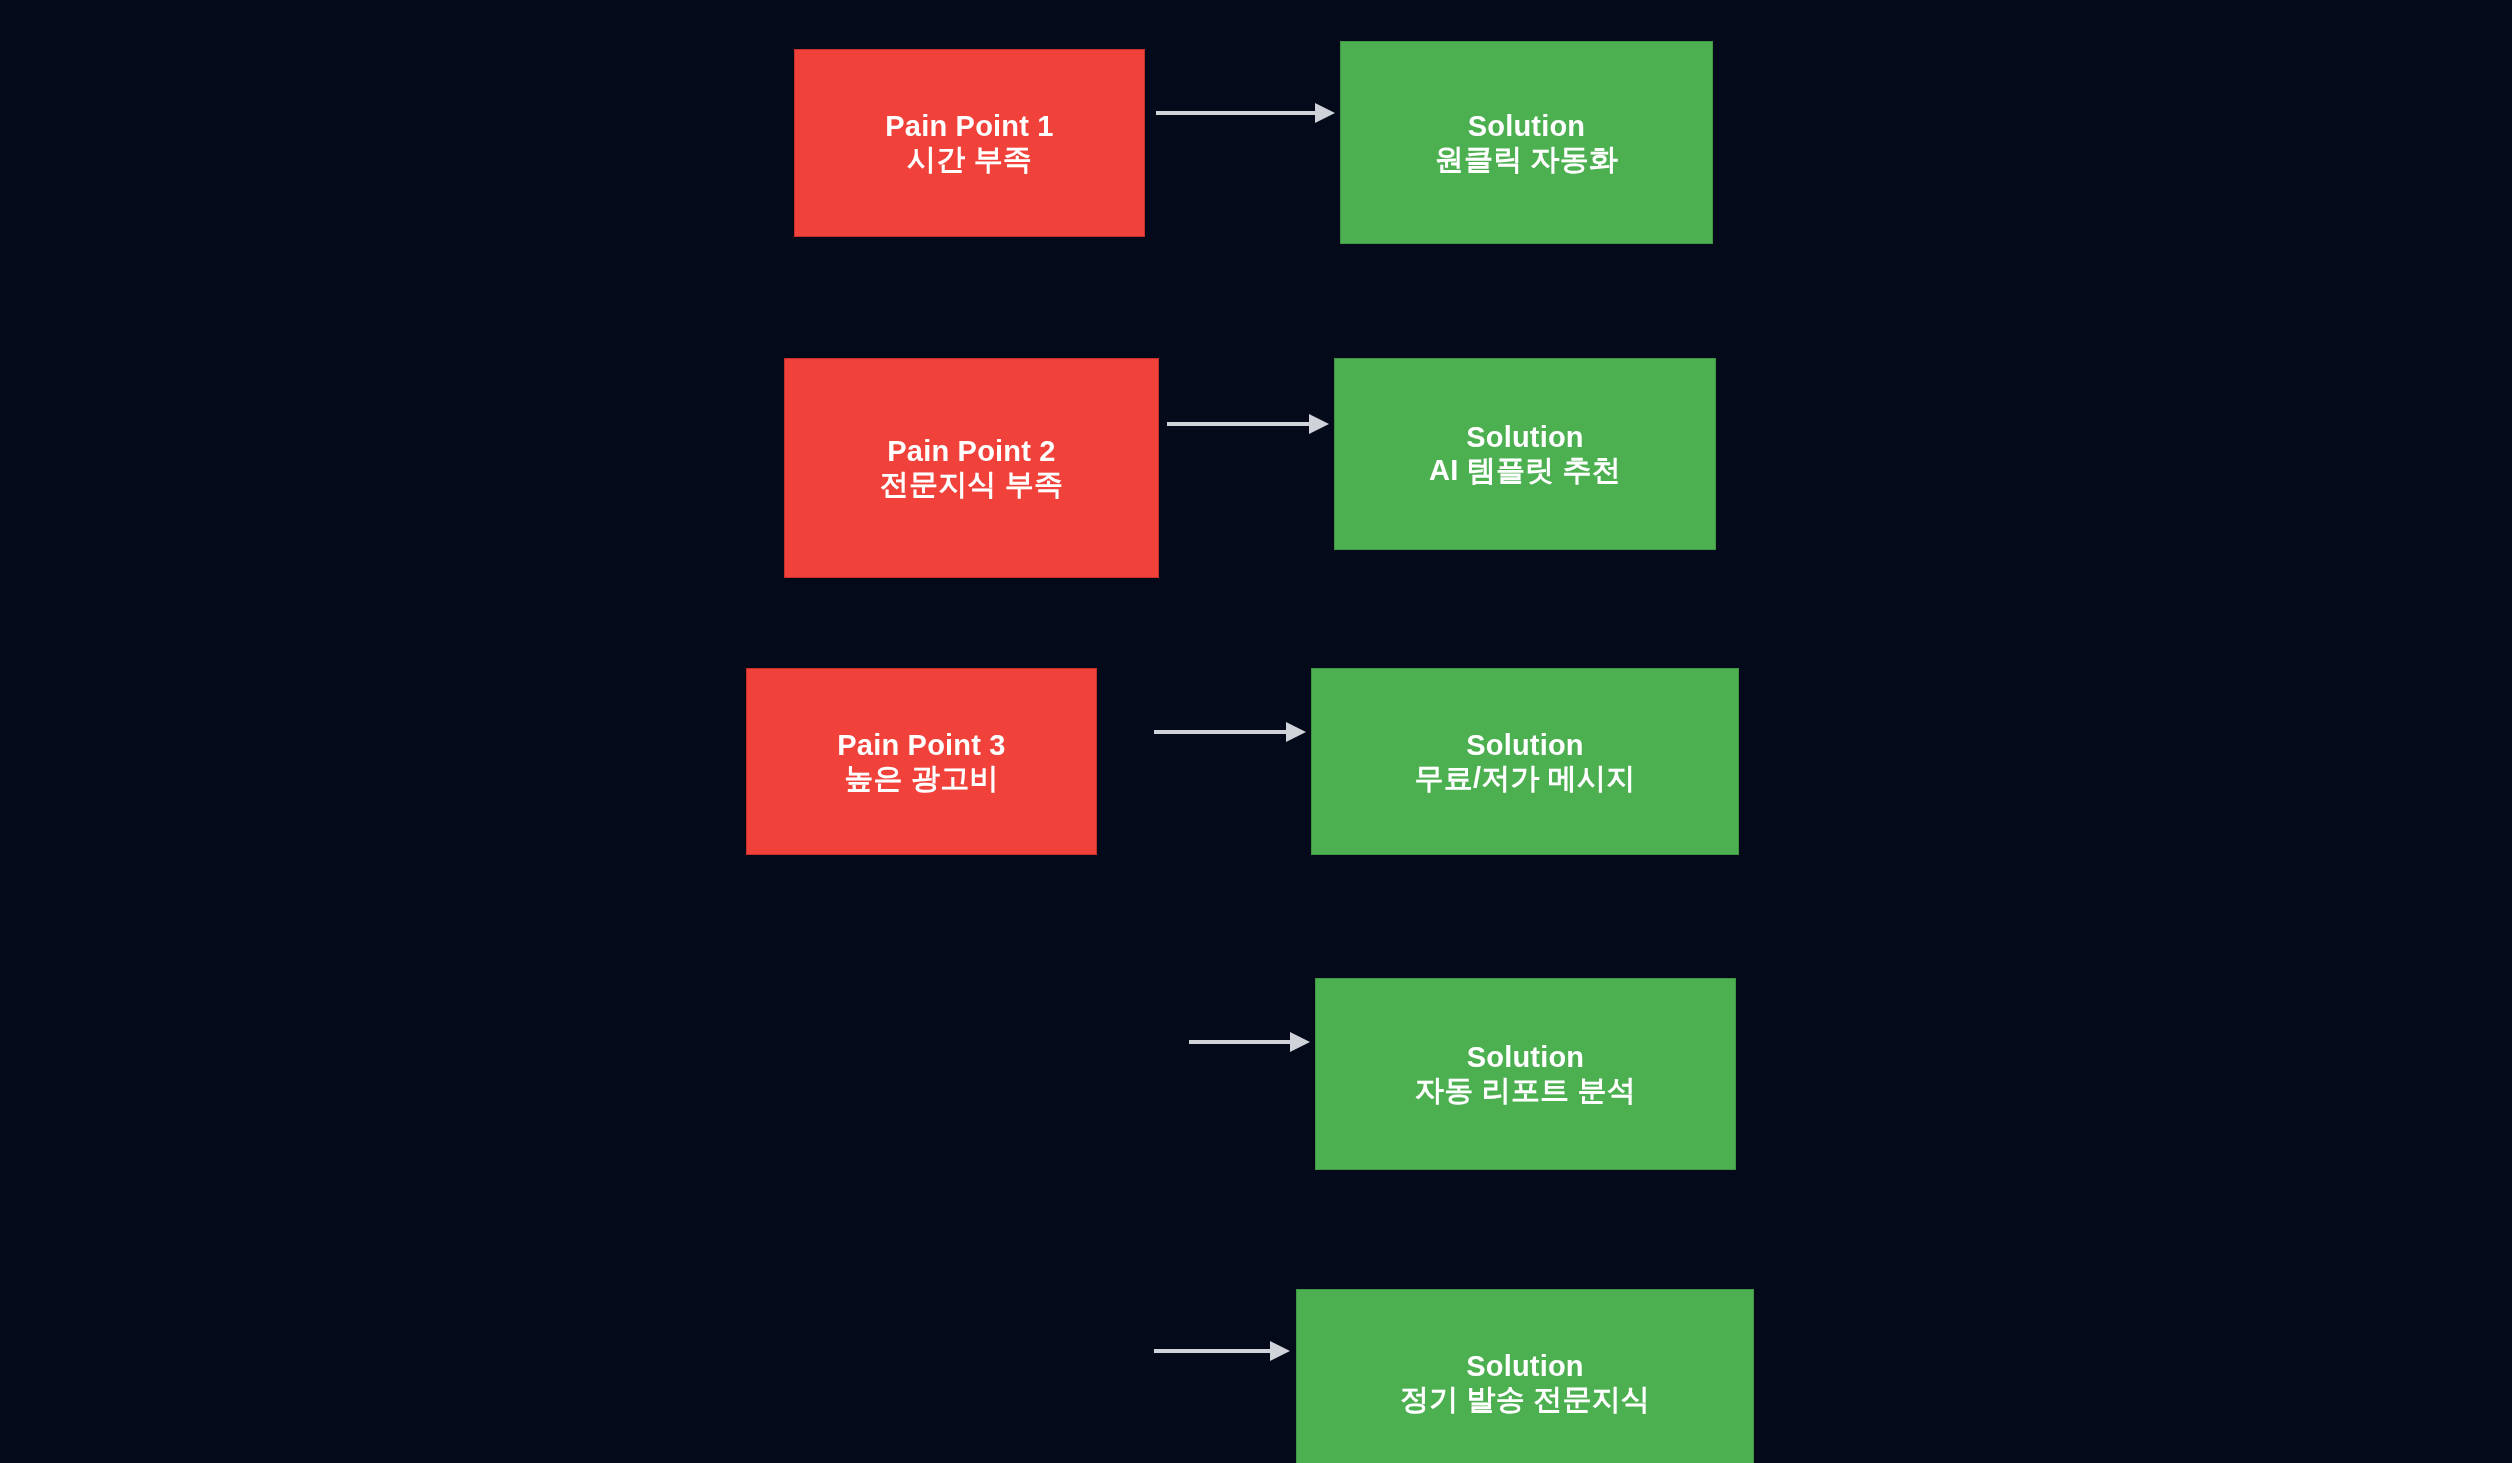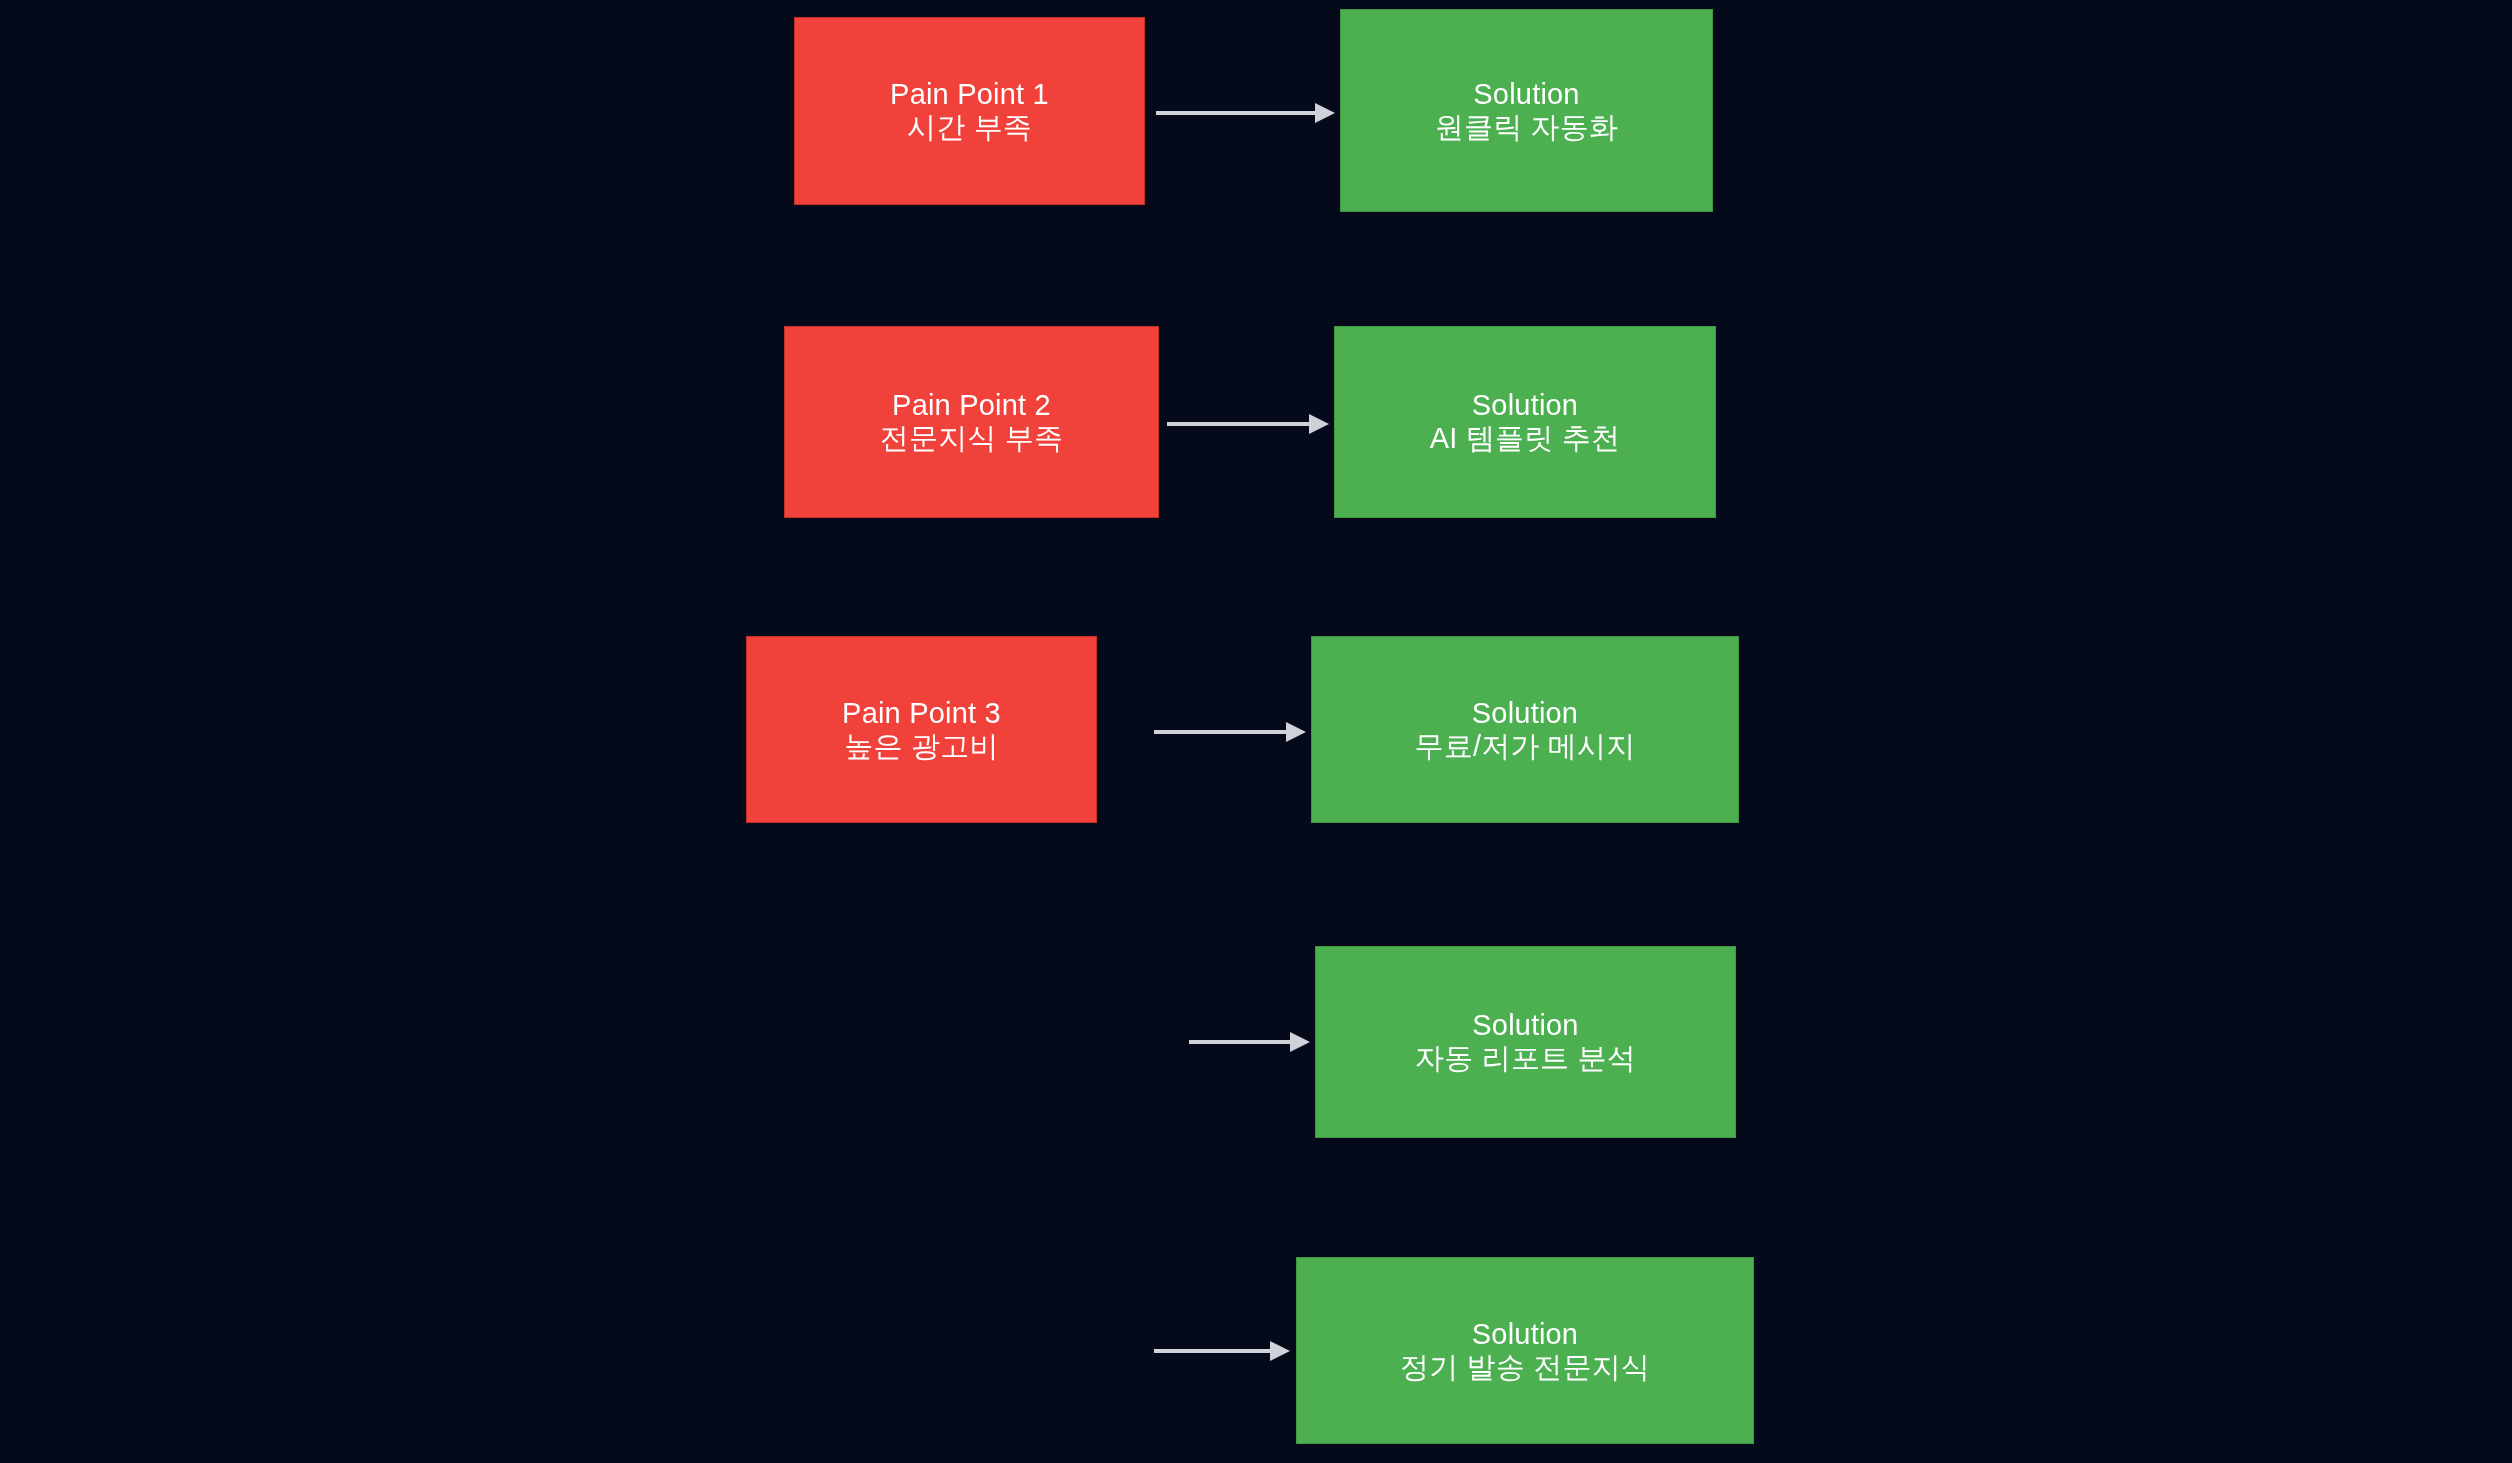--- a/index.html
+++ b/index.html
@@ -23,21 +23,22 @@
     box-sizing: border-box;
     display: flex;
     flex-direction: column;
     align-items: center;
     justify-content: center;
     text-align: center;
     color: #ffffff;
     font-size: 29px;
     line-height: 33px;
     letter-spacing: 0.2px;
-    font-weight: 400;
+    font-weight: 700;
+    margin-top: 32px;
     -webkit-font-smoothing: antialiased;
   }
   .node.pain {
     background: #f0413a;
     border: 1.8px solid #c6302b;
   }
   .node.solution {
     background: #4caf50;
     border: 1.8px solid #3f9643;
     text-align: center;
@@ -78,21 +79,21 @@
       <span class="line2">시간 부족</span>
     </div>
     <div class="edge" style="left: 1156px; top: 113px; width: 179px;">
       <div class="shaft" style="width: 161px;"></div>
       <div class="head" style="left: 159px;"></div>
     </div>
     <div class="node solution" style="left: 1340px; top: 9.2px; width: 373px; height: 203px;">
       <span class="line1">Solution</span>
       <span class="line2">원클릭 자동화</span>
     </div>
-    <div class="node pain" style="left: 784px; top: 326px; width: 375px; height: 192px;">
+    <div class="node pain" style="left: 784px; top: 326px; width: 375px; height: 220px;">
       <span class="line1">Pain Point 2</span>
       <span class="line2">전문지식 부족</span>
     </div>
     <div class="edge" style="left: 1167px; top: 424px; width: 162px;">
       <div class="shaft" style="width: 144px;"></div>
       <div class="head" style="left: 142px;"></div>
     </div>
     <div class="node solution" style="left: 1334px; top: 326px; width: 382px; height: 192px;">
       <span class="line1">Solution</span>
       <span class="line2">AI 템플릿 추천</span>

